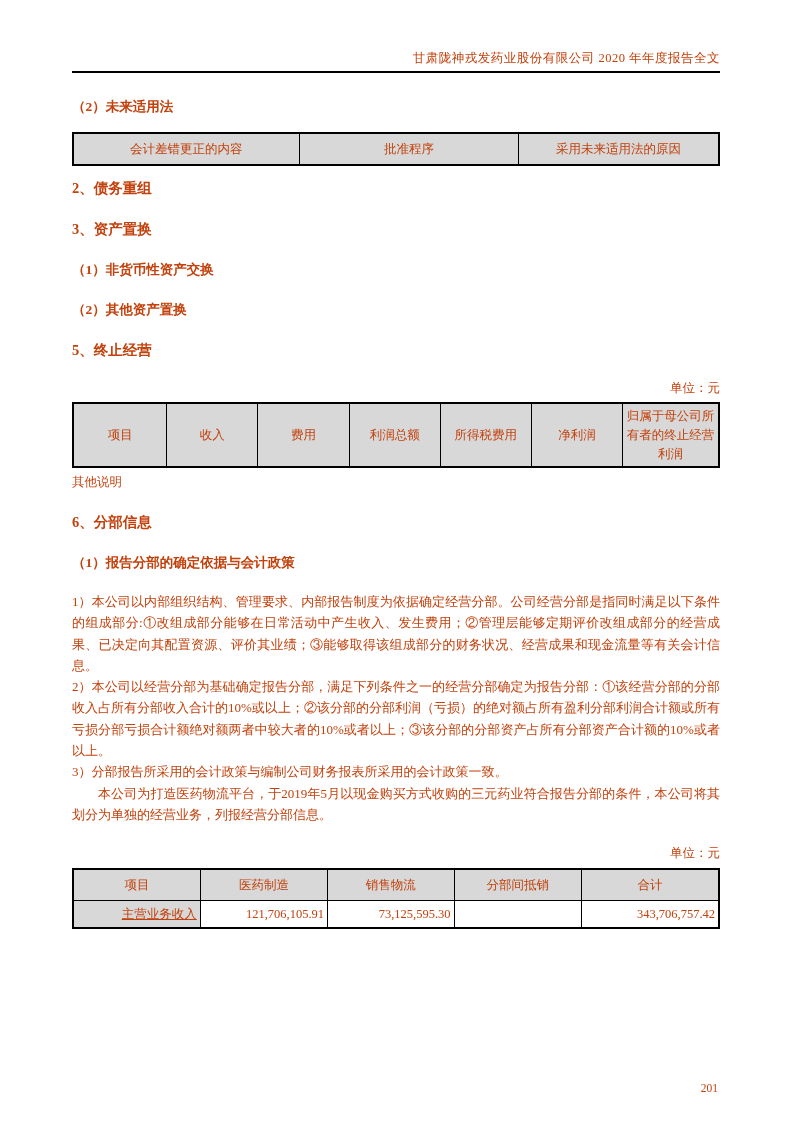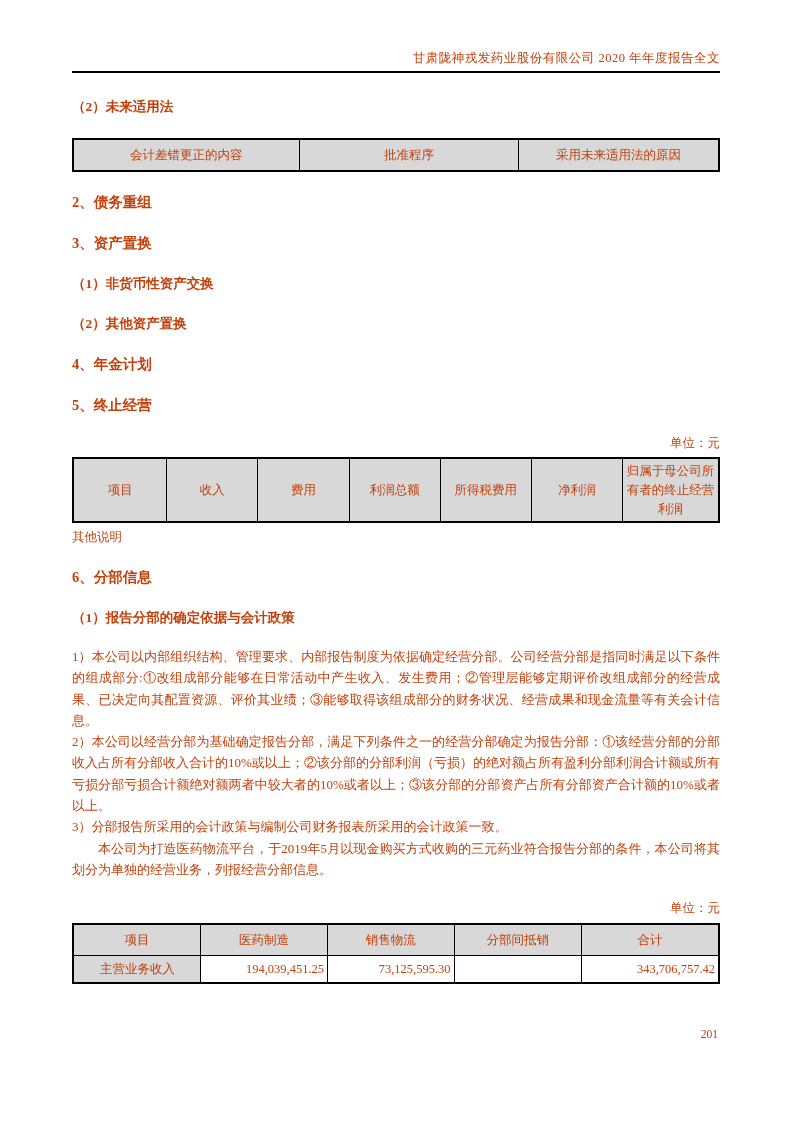--- a/index.html
+++ b/index.html
@@ -33,40 +33,40 @@
     line-height: 19px;
     margin-top: 24px;
   }
   .h-num {
     font-weight: bold;
     font-size: 14.5px;
     line-height: 20px;
     margin-top: 21px;
   }
   .mt-after-rule { margin-top: 24px; }
-  .mt-after-table { margin-top: 20px; }
+  .mt-after-table { margin-top: 12px; }
 
   table {
     width: 100%;
     border-collapse: collapse;
     table-layout: fixed;
     border: 2px solid #000;
     font-size: 12.5px;
   }
   th, td {
     border: 1px solid #000;
     font-weight: normal;
     text-align: center;
     vertical-align: middle;
     padding: 2px 3px;
     overflow: hidden;
   }
   th { background: #d8d8d8; }
 
-  .tbl-future { margin-top: 22px; }
+  .tbl-future { margin-top: 16px; }
   .tbl-future th { height: 32px; }
   .tbl-future col:nth-child(1) { width: 35%; }
   .tbl-future col:nth-child(2) { width: 34%; }
   .tbl-future col:nth-child(3) { width: 31%; }
 
   .unit-label {
     text-align: right;
     font-size: 12.5px;
     line-height: 17px;
     margin-top: 20px;
@@ -95,28 +95,29 @@
   .tbl-segment { margin-top: 6px; }
   .tbl-segment th { height: 31px; }
   .tbl-segment td { height: 28px; }
   .tbl-segment col:nth-child(1) { width: 19.7%; }
   .tbl-segment col:nth-child(2) { width: 19.7%; }
   .tbl-segment col:nth-child(3) { width: 19.6%; }
   .tbl-segment col:nth-child(4) { width: 19.7%; }
   .tbl-segment col:nth-child(5) { width: 21.3%; }
   .cell-label {
     background: #d8d8d8;
-    text-align: center;
+    text-align: right;
     padding-left: 4px;
+    text-decoration: underline;
   }
   .cell-num { text-align: right; padding-right: 3px; }
 
   .page-number {
     position: absolute;
-    top: 1028px;
+    top: 1082px;
     right: 75px;
     font-size: 11.5px;
   }
 </style>
 </head>
 <body>
 
 <div class="page">
   <div class="content">
 
@@ -137,21 +138,20 @@
         <th>批准程序</th>
         <th>采用未来适用法的原因</th>
       </tr>
     </tbody>
       </table>
 
     <div class="h-num mt-after-table">2、债务重组</div>
     <div class="h-num">3、资产置换</div>
     <div class="h-paren" style="margin-top:21px">（1）非货币性资产交换</div>
     <div class="h-paren" style="margin-top:21px">（2）其他资产置换</div>
-    <div class="h-num">4、年金计划</div>
     <div class="h-num">5、终止经营</div>
 
     <div class="unit-label">单位：元</div>
 
     <table class="tbl-discontinued">
       <colgroup>
           <col>
           <col>
           <col>
           <col>
@@ -198,21 +198,21 @@
       <tbody>
           <tr>
         <th>项目</th>
         <th>医药制造</th>
         <th>销售物流</th>
         <th>分部间抵销</th>
         <th>合计</th>
       </tr>
       <tr>
         <td class="cell-label">主营业务收入</td>
-        <td class="cell-num">194,039,451.25</td>
+        <td class="cell-num">121,706,105.91</td>
         <td class="cell-num">73,125,595.30</td>
         <td class="cell-num"></td>
         <td class="cell-num">343,706,757.42</td>
       </tr>
     </tbody>
       </table>
 
   </div>
 
   <div class="page-number">201</div>

